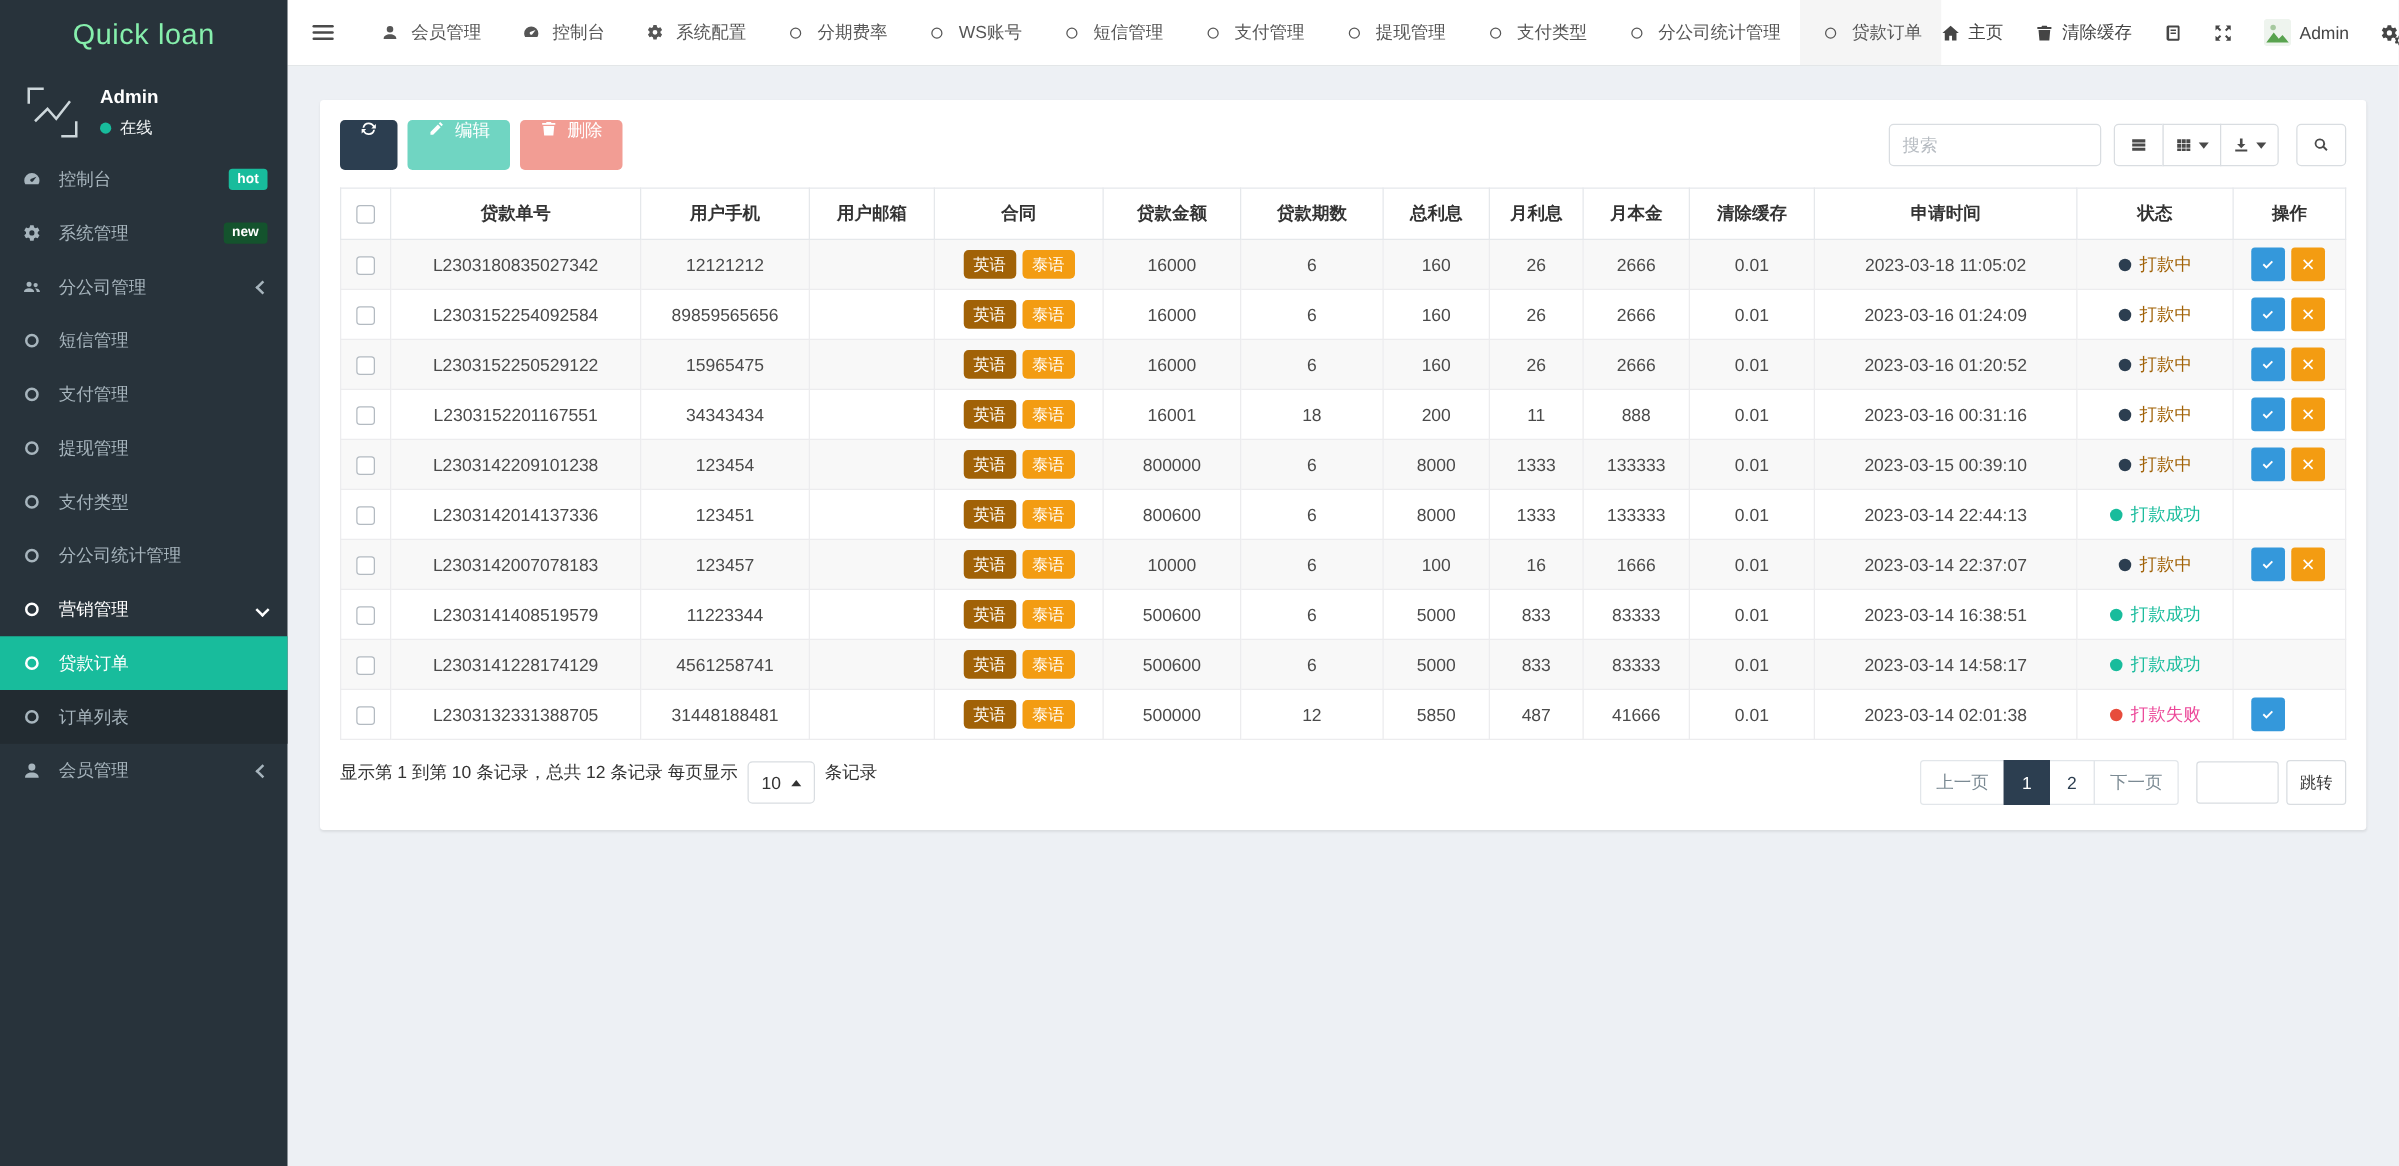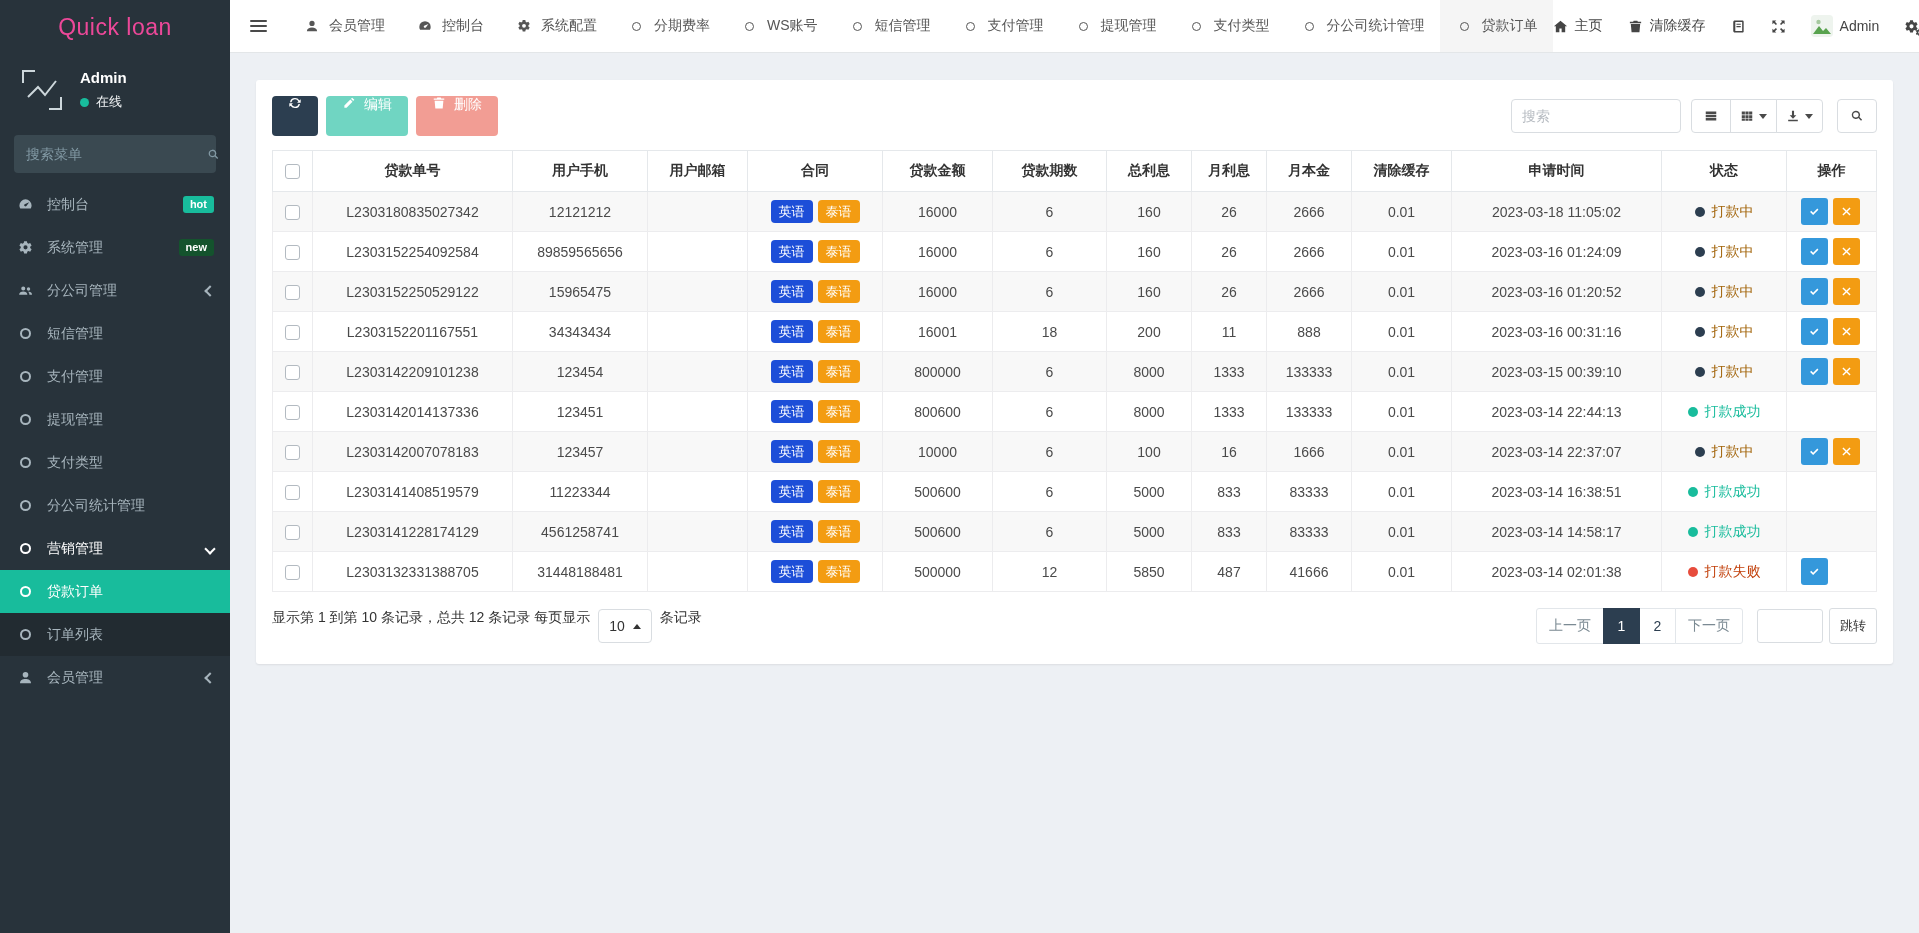--- a/index.html
+++ b/index.html
@@ -2,21 +2,21 @@
 <html><head>
 <meta charset="utf-8">
 <style>
   *{box-sizing:border-box;margin:0;padding:0}
   html,body{width:1919px;height:933px;overflow:hidden}
   body{font-family:"Liberation Sans","DejaVu Sans",sans-serif;font-size:14px;color:#333;background:#edf0f4}
   .app{position:relative;width:1919px;height:933px}
 
   
   .sidebar{position:absolute;left:0;top:0;bottom:0;width:230px;background:#28333b;color:#a7b5bd;z-index:3}
-  .brand{height:54px;display:flex;align-items:center;justify-content:center;color:#ec4899;font-size:23px;letter-spacing:.5px}
+  .brand{height:54px;display:flex;align-items:center;justify-content:center;color:#86efac;font-size:23px;letter-spacing:.5px}
   .user-panel{display:flex;gap:12px;padding:10px 16px 6px;align-items:center}
   .user-avatar{width:52px;height:52px;flex:none}
   .user-name{color:#fff;font-weight:bold;font-size:15px;margin-bottom:7px}
   .user-status{font-size:13px;color:#f2f5f6;display:flex;gap:7px;align-items:center}
   .dot-green{width:9px;height:9px;border-radius:50%;background:#18bc9c;display:inline-block}
   .menu-search{margin:13px 14px 10px;background:#3a4951;border-radius:4px;display:flex;align-items:center;height:38px;padding:0 12px}
   .menu-search input{flex:1;background:transparent;border:none;outline:none;color:#cfd8dc;font-size:14px;font-family:inherit}
   .menu-search input::placeholder{color:#8299a4}
   .ms-icon{color:#8299a4;display:flex}
   .menu-item{height:43px;display:flex;align-items:center;gap:12px;padding:0 16px;font-size:14px;color:#a7b5bd;cursor:pointer}
@@ -81,28 +81,28 @@
   .grid th:nth-child(6){width:110px}
   .grid th:nth-child(7){width:114px}
   .grid th:nth-child(8){width:85px}
   .grid th:nth-child(9){width:75px}
   .grid th:nth-child(10){width:85px}
   .grid th:nth-child(11){width:100px}
   .grid th:nth-child(12){width:210px}
   .grid th:nth-child(13){width:125px}
   input.cb{appearance:none;width:15px;height:15px;border:1px solid #b3bac1;border-radius:3px;background:#fff;cursor:pointer;vertical-align:middle}
   .badge{display:inline-block;padding:5px 8px;border-radius:4px;color:#fff;font-size:13px;line-height:1}
-  .badge-en{background:#1d4ed8;margin-right:5px}
+  .badge-en{background:#a16207;margin-right:5px}
   .badge-th{background:#f39c12}
   .status{display:inline-flex;align-items:center;gap:7px}
   .status em{font-style:normal}
   .s-dot{width:10px;height:10px;border-radius:50%;display:inline-block}
   .st-pending{color:#a16207}.st-pending .s-dot{background:#2c3e50}
   .st-success{color:#18bc9c}.st-success .s-dot{background:#18bc9c}
-  .st-fail{color:#c2410c}.st-fail .s-dot{background:#e74c3c}
+  .st-fail{color:#ec4899}.st-fail .s-dot{background:#e74c3c}
   .act-box{display:inline-flex;gap:5px;width:62px;justify-content:flex-start}
   .act{width:27px;height:27px;border:none;border-radius:3px;display:inline-flex;align-items:center;justify-content:center;cursor:pointer;padding:0}
   .act svg{width:13px;height:13px;fill:#fff}
   .act-check{background:#3498db}
   .act-close{background:#f39c12}
 
   
   .card-footer{display:flex;align-items:center;margin-top:16px}
   .summary{display:flex;align-items:flex-start;gap:8px;color:#333}
   .pagesize{height:32px;padding:16px 10px;background:#fff;border:1px solid #d9dde1;border-radius:4px;display:inline-flex;align-items:center;gap:8px;font-size:14px;color:#333;cursor:pointer;font-family:inherit}
@@ -133,28 +133,20 @@
             </g>
           </svg>
       </span>
       <div class="user-meta">
         <div class="user-name">Admin</div>
         <div class="user-status">
           <i class="dot-green"></i>
           <span>在线</span>
         </div>
       </div>
-    </div>
-    <div class="menu-search">
-      <input placeholder="搜索菜单" style="">
-      <span class="ms-icon">
-        <svg width="13" height="13" viewBox="0 0 16 16" fill="currentColor">
-            <path d="M6.7 2a4.7 4.7 0 1 0 2.9 8.4l3 3 1.2-1.2-3-3A4.7 4.7 0 0 0 6.7 2zm0 1.6a3.1 3.1 0 1 1 0 6.2 3.1 3.1 0 0 1 0-6.2z"></path>
-          </svg>
-      </span>
     </div>
     <nav class="menu" id="menu">
 
         <div class="menu-item">
           <span class="mi-icon">
             <svg class="ic" viewBox="0 0 16 16">
               <path d="M8 2.5A6.5 6.5 0 0 0 1.5 9c0 1.2.3 2.3.9 3.2h11.2c.6-.9.9-2 .9-3.2A6.5 6.5 0 0 0 8 2.5zm3.9 3.2L9 9.6a1.4 1.4 0 1 1-2-2z"></path>
             </svg>
           </span>
           <span class="mi-label">控制台</span>

